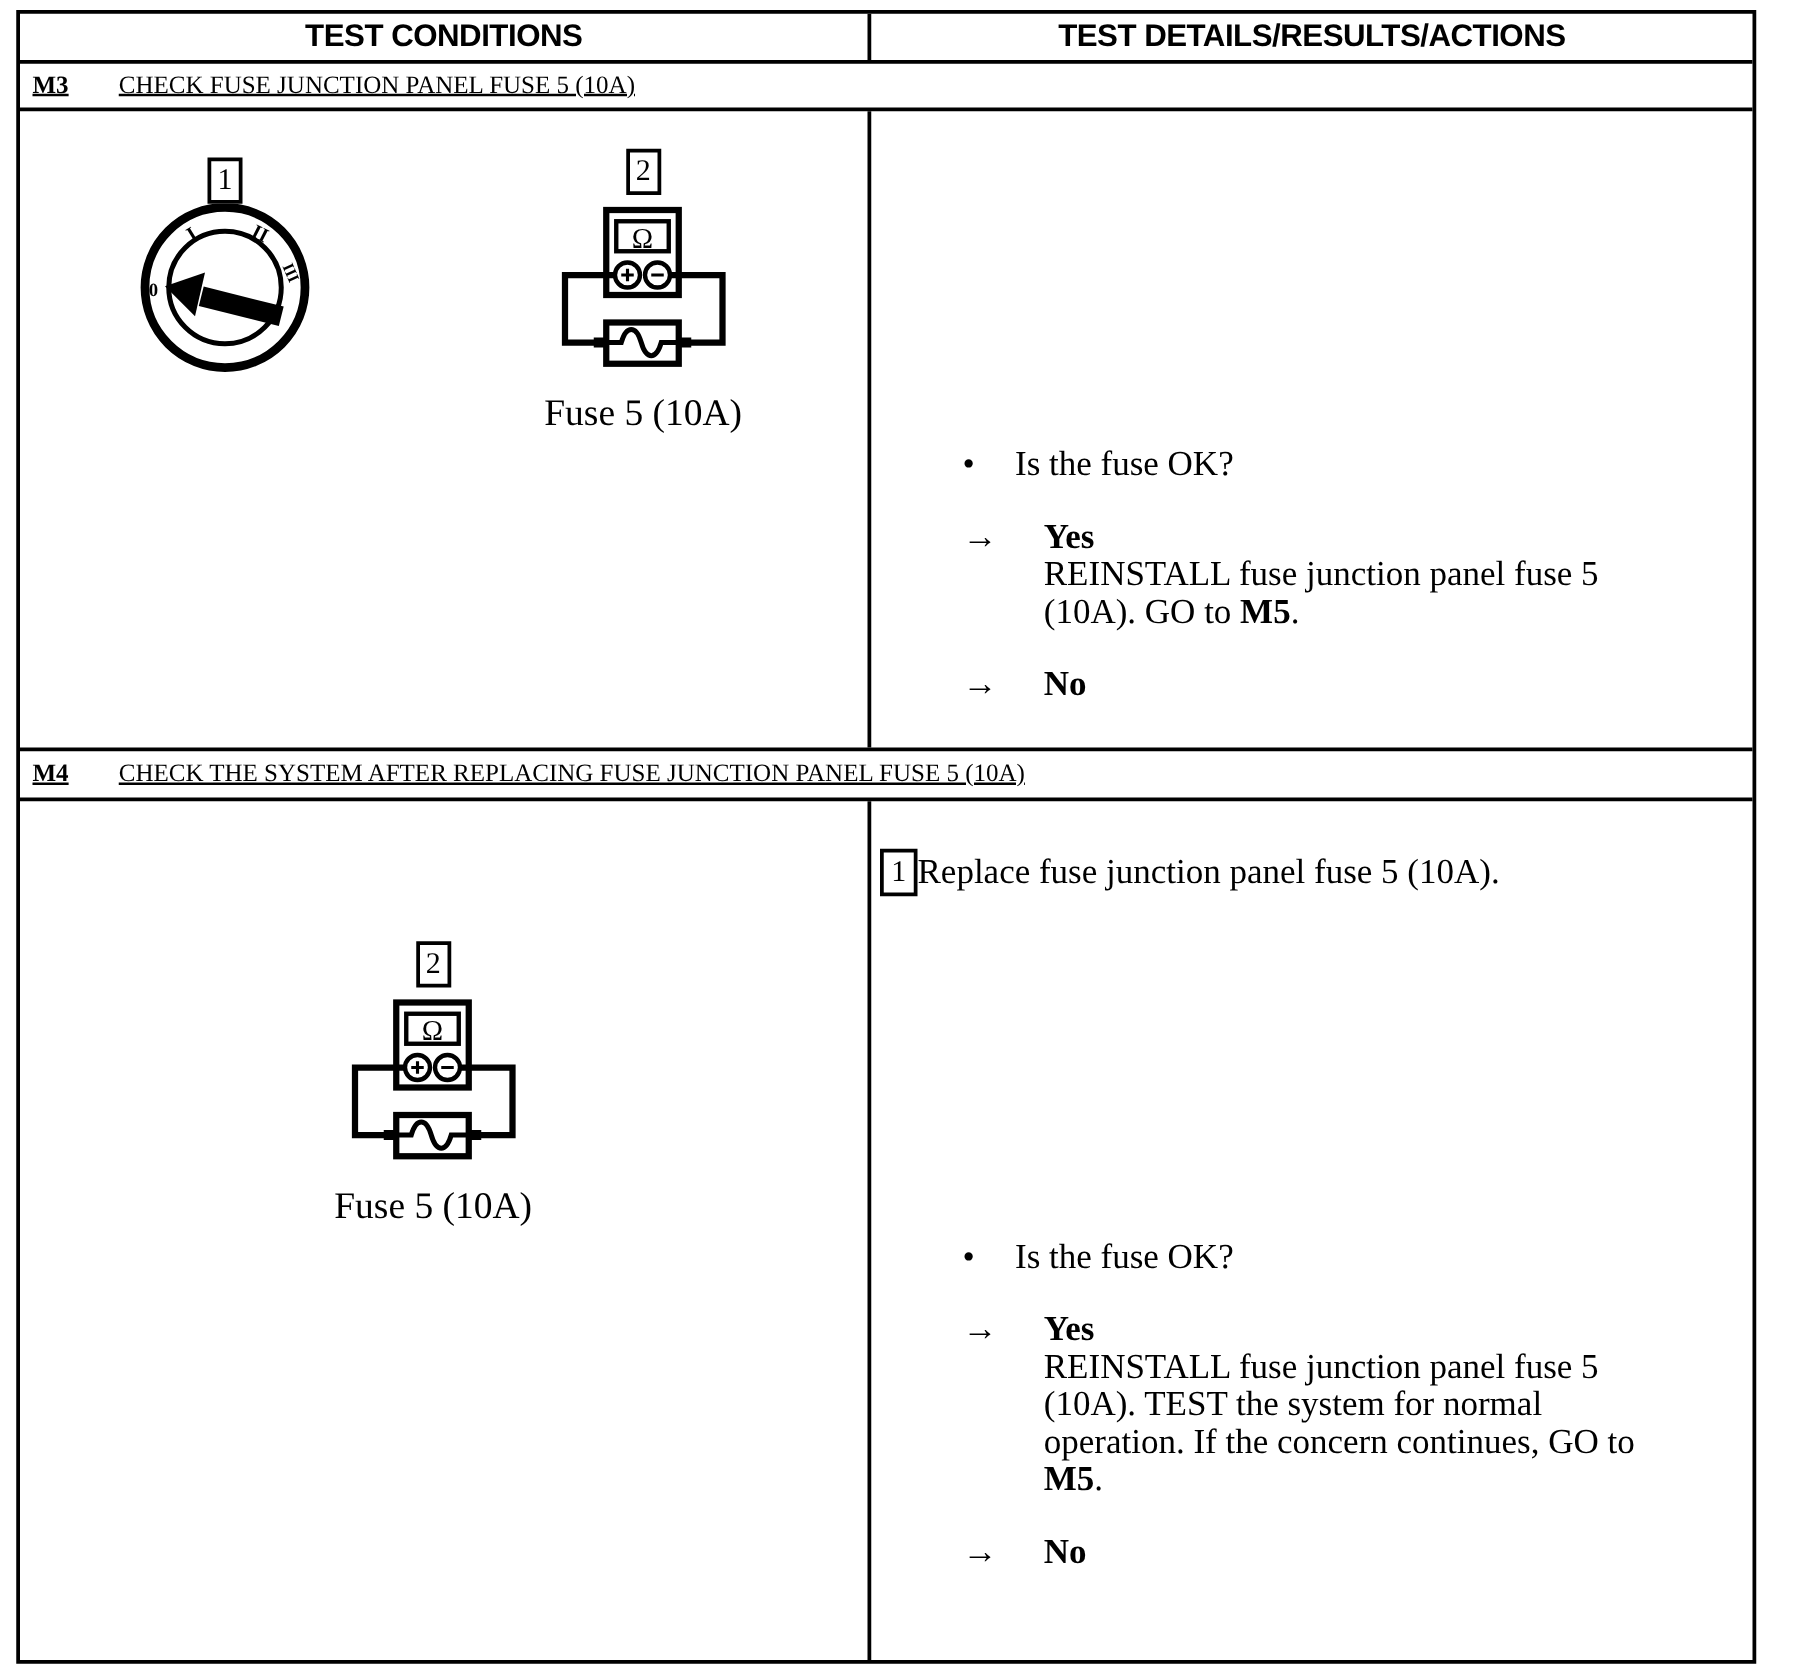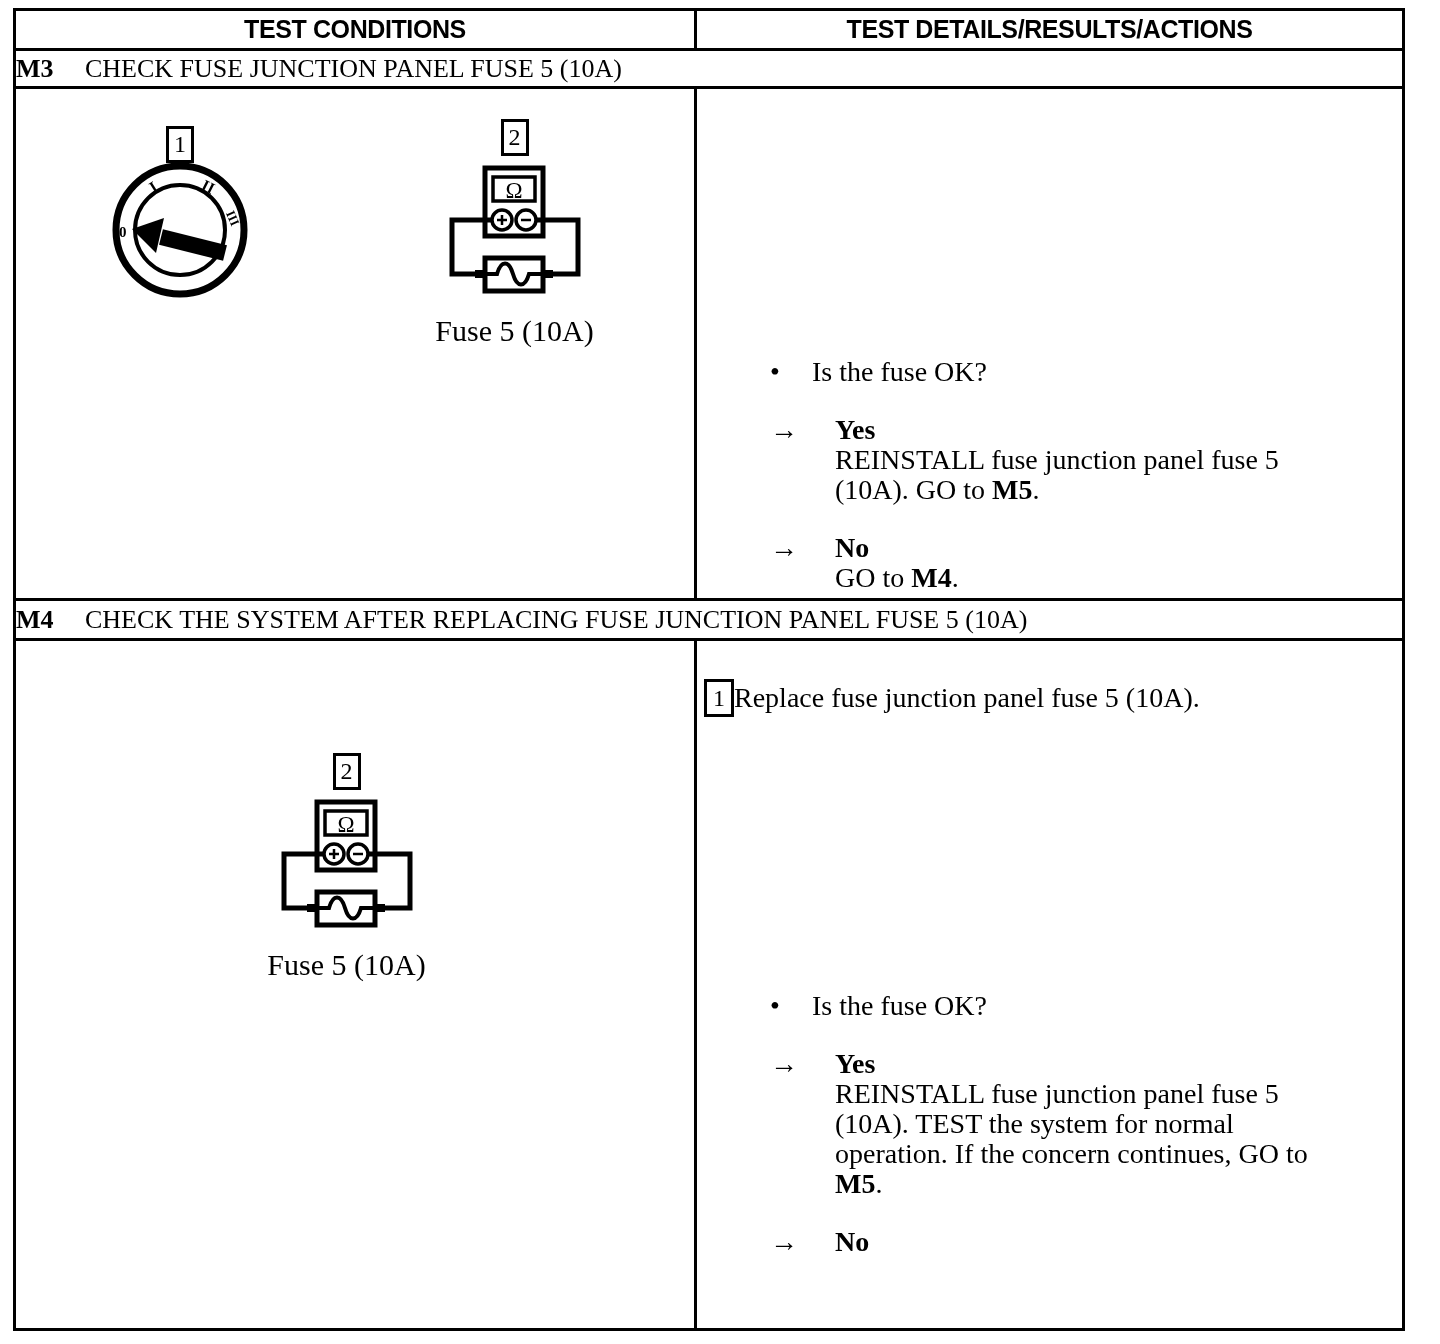--- a/index.html
+++ b/index.html
@@ -13,22 +13,22 @@
   
   .row-header { display:flex; height:40px; border-bottom:3px solid #000; }
   .hcell { display:flex; align-items:center; justify-content:center;
            font-family:"Liberation Sans", sans-serif; font-weight:bold;
            font-size:25px; letter-spacing:-0.4px; }
   .hcell-left { width:681px; border-right:3px solid #000; }
   .hcell-right { flex:1; }
 
   
   .row-title { display:flex; align-items:center; height:38px;
-               border-bottom:3px solid #000; font-size:26px; padding-left:0;
-               white-space:nowrap; overflow:hidden; }
+               border-bottom:3px solid #000; font-size:20px; padding-left:10px;
+               white-space:nowrap; overflow:hidden;text-decoration:underline; }
   .sec-id { font-weight:bold; width:69px; flex:0 0 69px; }
 
   
   .row-content { display:flex; }
   .row-m3 { height:512px; border-bottom:3px solid #000; }
   .row-m4 { flex:1; }
   .cell-left { width:681px; flex:0 0 681px; border-right:3px solid #000;
                position:relative; overflow:hidden; }
   .cell-right { flex:1; position:relative; overflow:hidden; }
 
@@ -134,23 +134,20 @@
             <div>
                 <div class="tline"><span>REINSTALL fuse junction panel fuse 5</span></div>
                 <div class="tline"><span>(10A). GO to </span><span class="bold">M5</span><span>.</span></div>
               </div>
           </div>
         </div>
         <div class="result result-no">
           <span class="r-marker">→</span>
           <div class="r-content">
             <div class="r-label">No</div>
-            <div>
-                <div class="tline"><span>GO to </span><span class="bold">M4</span><span>.</span></div>
-              </div>
           </div>
         </div>
       </div>
     </div>
   </div>
 
   <div class="row-title" style="height:40px;">
     <span class="sec-id">M4</span>
     <span>CHECK THE SYSTEM AFTER REPLACING FUSE JUNCTION PANEL FUSE 5 (10A)</span>
   </div>

